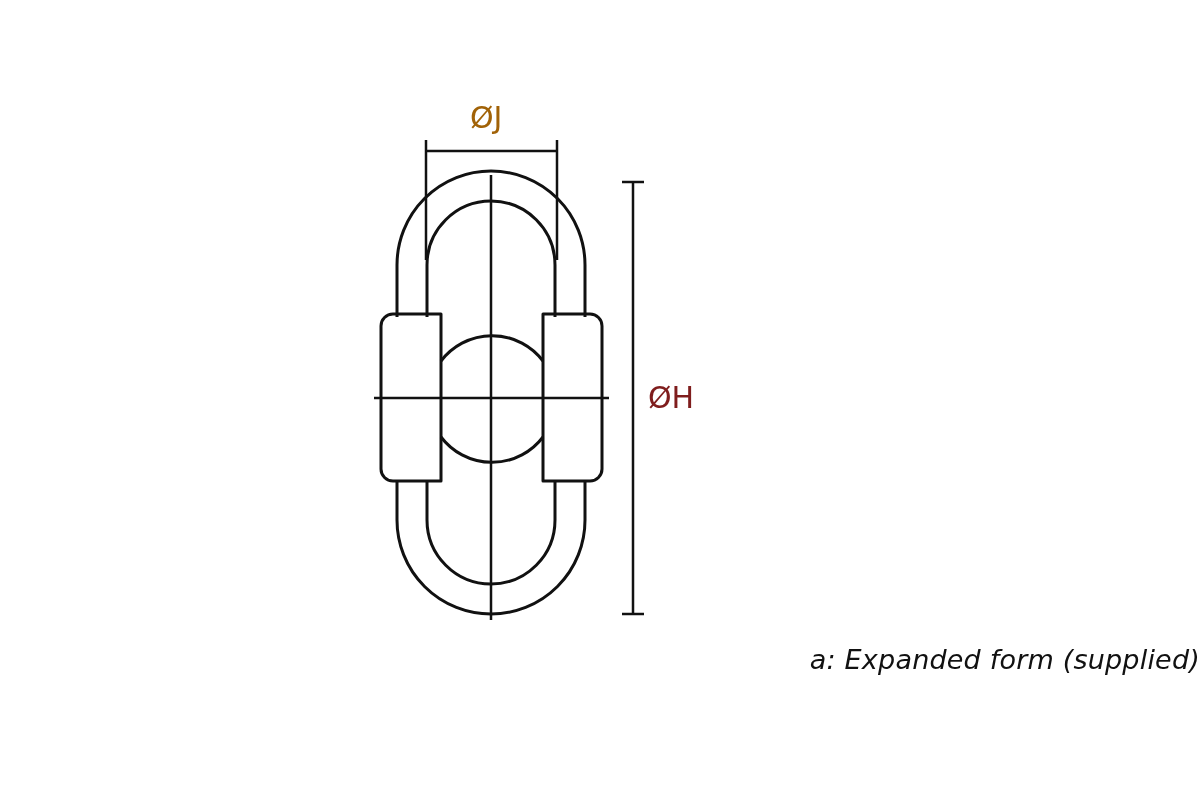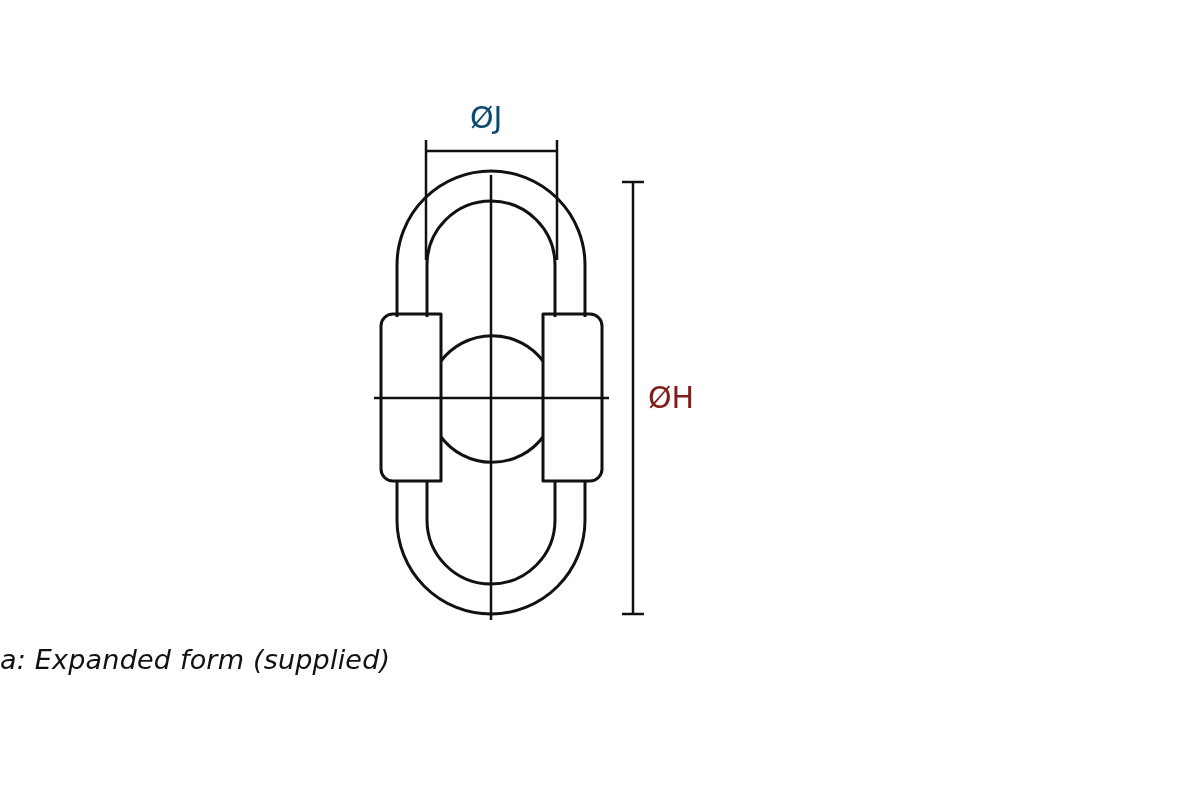--- a/index.html
+++ b/index.html
@@ -1,23 +1,23 @@
 <!DOCTYPE html>
 <html><head>
 <meta charset="utf-8">
 <style>
   html, body { margin: 0; padding: 0; background: #ffffff; }
   body { width: 1200px; height: 800px; position: relative; overflow: hidden; }
   #diagram { position: absolute; left: 0; top: 0; }
   .caption-html {
-    position: absolute; left: 0; width: 1200px; top: 644px; text-align: left;
+    position: absolute; left: 0; width: 1200px; top: 644px; text-align: right;
     font-family: "DejaVu Sans", sans-serif; font-style: italic; font-size: 27px; color: #111;
     letter-spacing: 0.2px;
   }
-  .label-j { position: absolute; left: 470px; top: 100px; font-family: "DejaVu Sans", sans-serif; font-size: 30px; color:#0c4a6e; }
+  .label-j { position: absolute; left: 470px; top: 100px; font-family: "DejaVu Sans", sans-serif; font-size: 30px; color:#a16207; }
   .label-h { position: absolute; left: 648px; top: 380px; font-family: "DejaVu Sans", sans-serif; font-size: 30px; color:#7f1d1d; }
 </style>
 </head>
 <body>
 
 <svg id="diagram" width="1200" height="800" viewBox="0 0 1200 800" xmlns="http://www.w3.org/2000/svg">
   <g fill="none" stroke="#111" stroke-width="3" stroke-linecap="butt" stroke-linejoin="round">
 
     <path d="M 397 317 L 397 265 A 94 94 0 0 1 585 265 L 585 317"></path>
 

